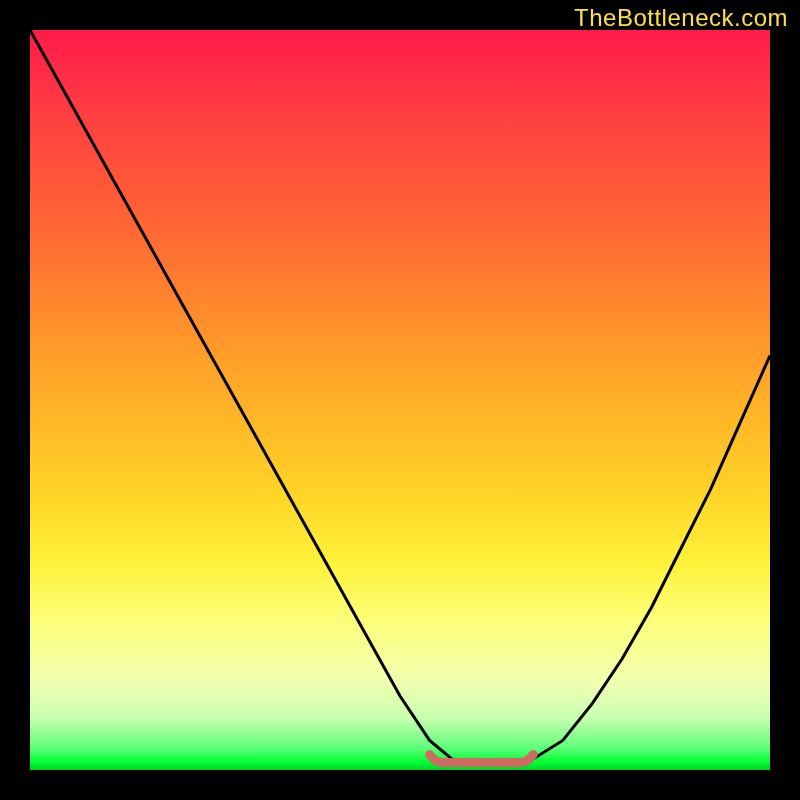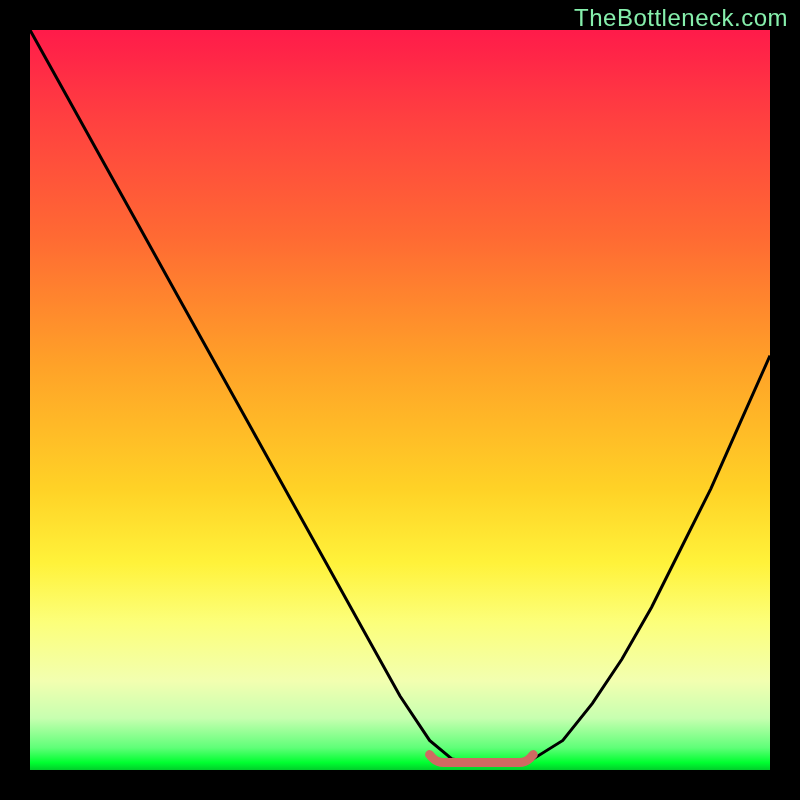--- a/index.html
+++ b/index.html
@@ -16,21 +16,21 @@
     width: 800px;
     height: 800px;
     background: #000;
   }
   .watermark {
     position: absolute;
     top: 4px;
     right: 12px;
     font-family: Arial, Helvetica, sans-serif;
     font-size: 24px;
-    color: #86efac;
+    color: #fde047;
     letter-spacing: 0.5px;
     z-index: 10;
   }
   .plot {
     position: absolute;
     left: 30px;
     top: 30px;
     width: 740px;
     height: 740px;
   }

